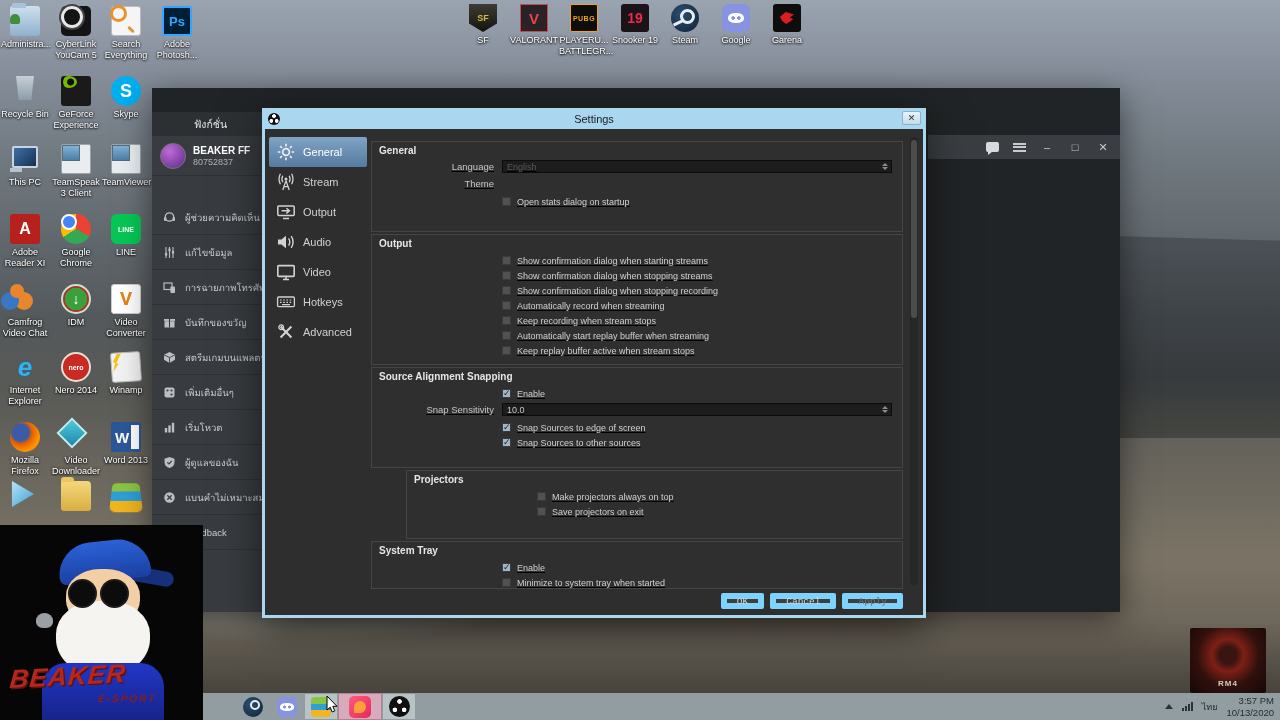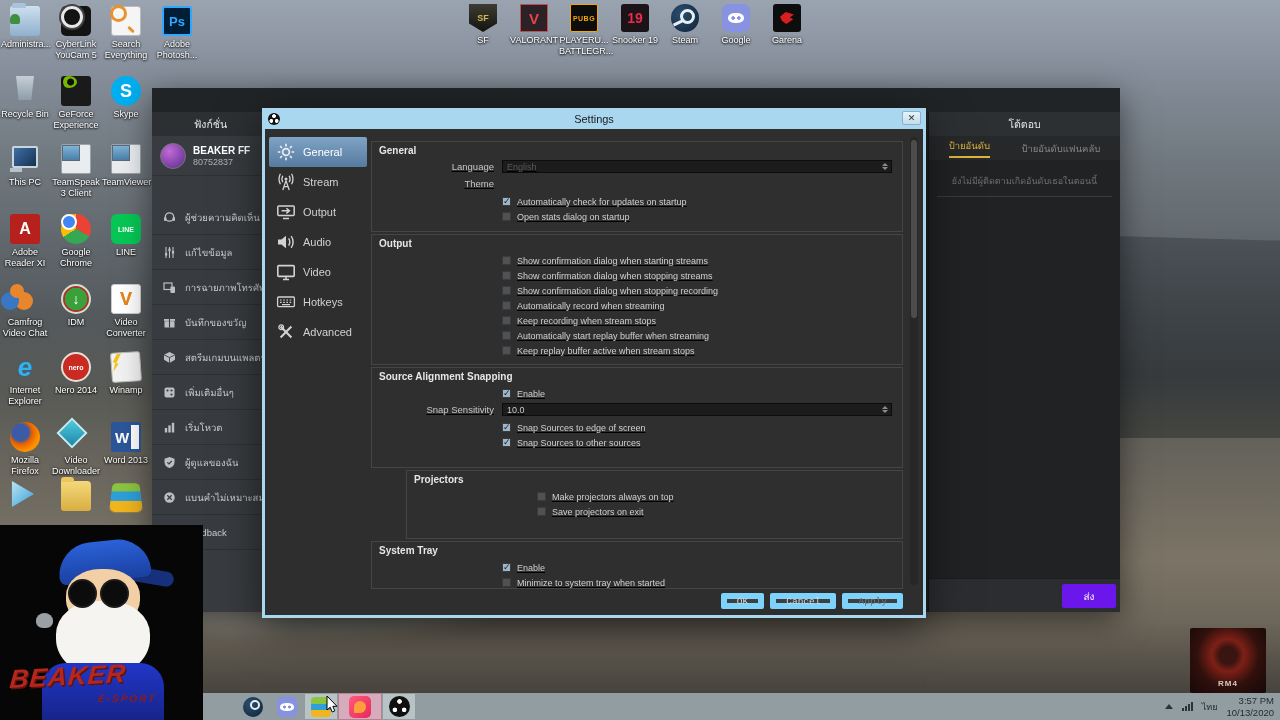--- a/index.html
+++ b/index.html
@@ -442,33 +442,20 @@
               <circle cx="6.5" cy="6.5" r="5.2" fill="#bcbfc2"></circle>
               <text x="6.5" y="9.3" text-anchor="middle" font-size="8" font-weight="bold" fill="#3a3d40">?</text>
             </svg>
             <span>Feedback</span>
           </div>
       </div>
     </div>
 
     <div class="nm-mid"></div>
 
-    <div class="nm-right">
-      <div class="nm-int-header">
-          <span>โต้ตอบ</span>
-        </div>
-      <div class="nm-tabs">
-        <span class="nm-tab-active">ป้ายอันดับ</span>
-        <span class="nm-tab-inactive">ป้ายอันดับแฟนคลับ</span>
-      </div>
-      <div class="nm-empty">ยังไม่มีผู้ติดตามเกิดอันดับเธอในตอนนี้</div>
-      <div class="nm-bottombar">
-        <div class="nm-send">ส่ง</div>
-      </div>
-    </div>
   </div>
 
   <div id="dlg">
     <div class="dlg-titlebar">
       <div class="obs-ball"></div>
       <div class="dlg-title">Settings</div>
       <div class="dlg-close">✕</div>
     </div>
     <div class="dlg-body">
 
@@ -534,24 +521,20 @@
                 <span>English</span>
                 <span class="carets">
                     <i class="up"></i>
                     <i class="dn"></i>
                   </span>
               </div>
             </div>
             <div class="frow">
               <span class="rlab">Theme</span>
             </div>
-            <div class="chk-row">
-                <span class="chk checked"></span>
-                <span class="chk-lab">Automatically check for updates on startup</span>
-              </div>
             <div class="chk-row">
                 <span class="chk"></span>
                 <span class="chk-lab">Open stats dialog on startup</span>
               </div>
           </div>
         </div>
 
         <div class="sec sec-output">
           <div class="sec-title">Output</div>
           <div class="sec-inner">

